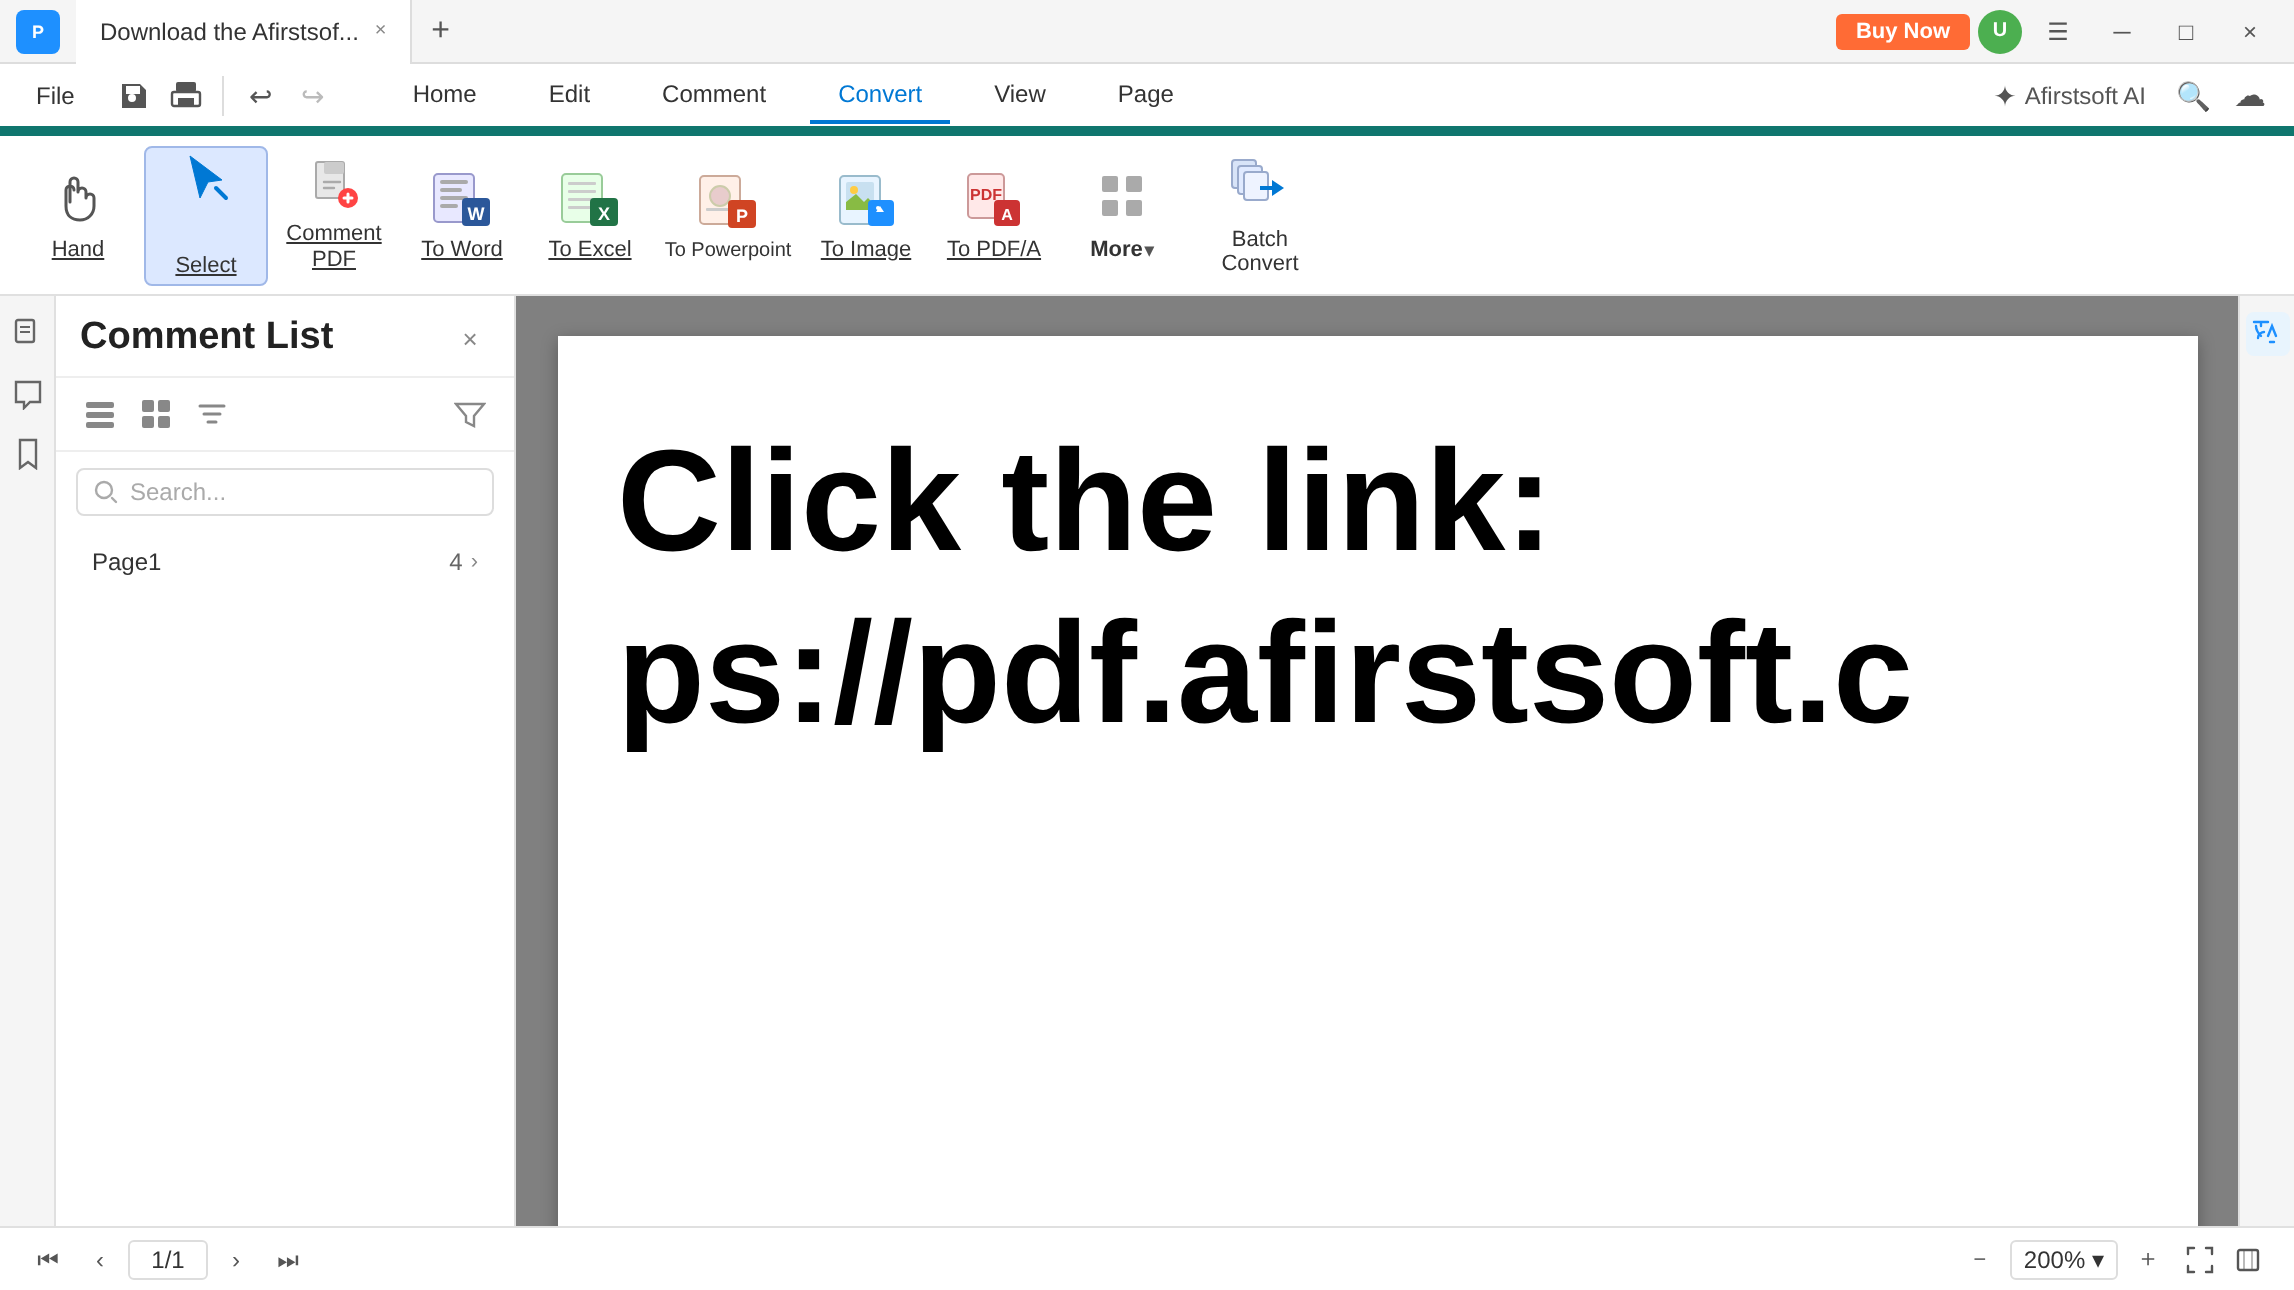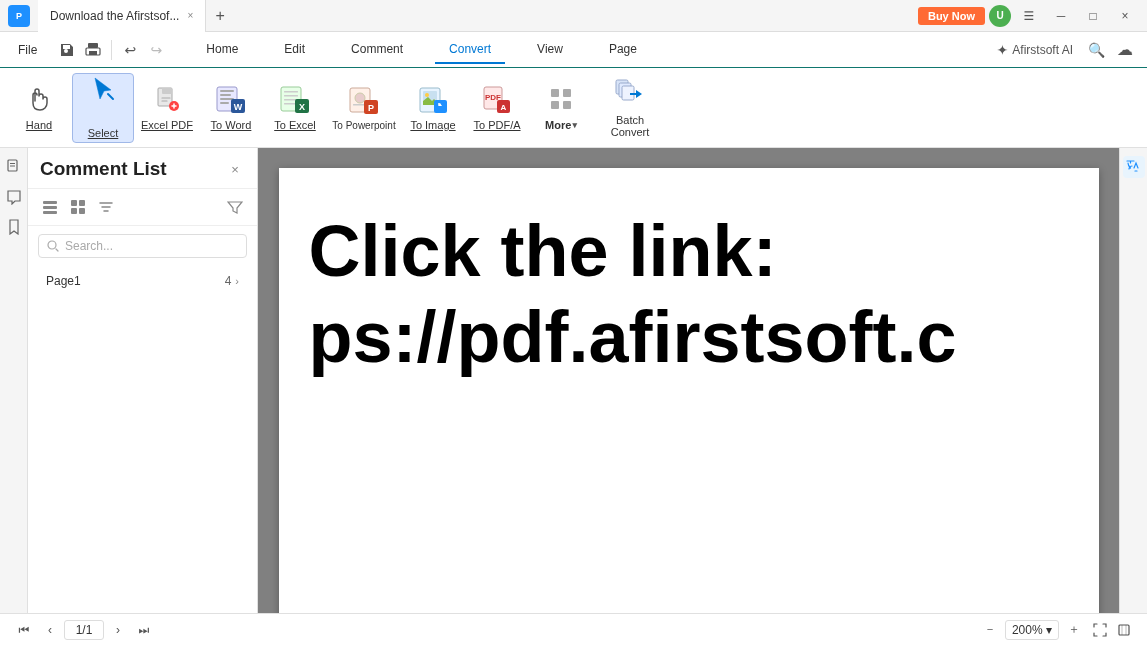--- a/index.html
+++ b/index.html
@@ -58,35 +58,35 @@
     }
     .win-btn { width: 28px; height: 28px; display: flex; align-items: center; justify-content: center; cursor: pointer; color: #555; font-size: 12px; }
 
     
     .menubar {
       height: 36px;
       background: white;
       display: flex;
       align-items: center;
       padding: 0 8px;
-      border-bottom: 1px solid #0f766e;
+      border-bottom: 5px solid #0f766e;
     }
     .menu-file {
       display: flex; align-items: center;
       padding: 0 10px;
       height: 36px;
       cursor: pointer;
       font-size: 12px;
       color: #333;
     }
     .toolbar-icons { display: flex; align-items: center; gap: 2px; margin: 0 8px; }
     .toolbar-icon { width: 24px; height: 24px; display: flex; align-items: center; justify-content: center; cursor: pointer; color: #555; border-radius: 3px; font-size: 14px; }
     .toolbar-icon.disabled { color: #bbb; }
     .toolbar-divider { width: 1px; height: 20px; background: #ddd; margin: 0 4px; }
-    .menubar-nav { display: flex; align-items: flex-start; gap: 18px; margin-left: 16px; }
+    .menubar-nav { display: flex; align-items: flex-start; gap: 8px; margin-left: 16px; }
     .nav-item { padding: 6px 14px; cursor: pointer; font-size: 12px; color: #333; border-bottom: 2px solid transparent; }
     .nav-item.active { color: #0078d4; border-bottom: 2px solid #0078d4; font-weight: 500; }
     .menubar-spacer { flex: 1; }
     .ai-btn { display: flex; align-items: center; gap: 4px; padding: 4px 10px; cursor: pointer; font-size: 12px; color: #555; }
     .ai-icon { font-size: 14px; }
     .search-icon-top { width: 28px; height: 28px; display: flex; align-items: center; justify-content: center; cursor: pointer; color: #555; font-size: 14px; }
     .cloud-icon { width: 28px; height: 28px; display: flex; align-items: center; justify-content: center; cursor: pointer; color: #555; font-size: 16px; }
 
     
     .ribbon {
@@ -373,21 +373,21 @@
   <div class="ribbon-btn">
     <div class="icon-area">
       <svg width="28" height="28" viewBox="0 0 28 28" fill="none">
         <rect x="5" y="3" width="14" height="18" rx="1" fill="#e8e8e8" stroke="#aaa" stroke-width="1"></rect>
         <rect x="9" y="3" width="10" height="6" rx="1" fill="#ccc"></rect>
         <path d="M9 13h8M9 16h5" stroke="#aaa" stroke-width="1.2" stroke-linecap="round"></path>
         <circle cx="21" cy="21" r="5" fill="#ff4444"></circle>
         <path d="M19 21h4M21 19v4" stroke="white" stroke-width="1.5" stroke-linecap="round"></path>
       </svg>
     </div>
-    <span class="btn-label">Excel PDF</span>
+    <span class="btn-label">Comment PDF</span>
   </div>
 
   <div class="ribbon-btn">
     <div class="icon-area">
       <svg width="32" height="32" viewBox="0 0 32 32" fill="none">
         <rect x="2" y="4" width="20" height="24" rx="2" fill="#e8e8ff" stroke="#9999cc" stroke-width="1"></rect>
         <rect x="5" y="7" width="14" height="2" rx="1" fill="#aaa"></rect>
         <rect x="5" y="11" width="11" height="2" rx="1" fill="#aaa"></rect>
         <rect x="5" y="15" width="14" height="2" rx="1" fill="#aaa"></rect>
         <rect x="5" y="19" width="9" height="2" rx="1" fill="#aaa"></rect>

